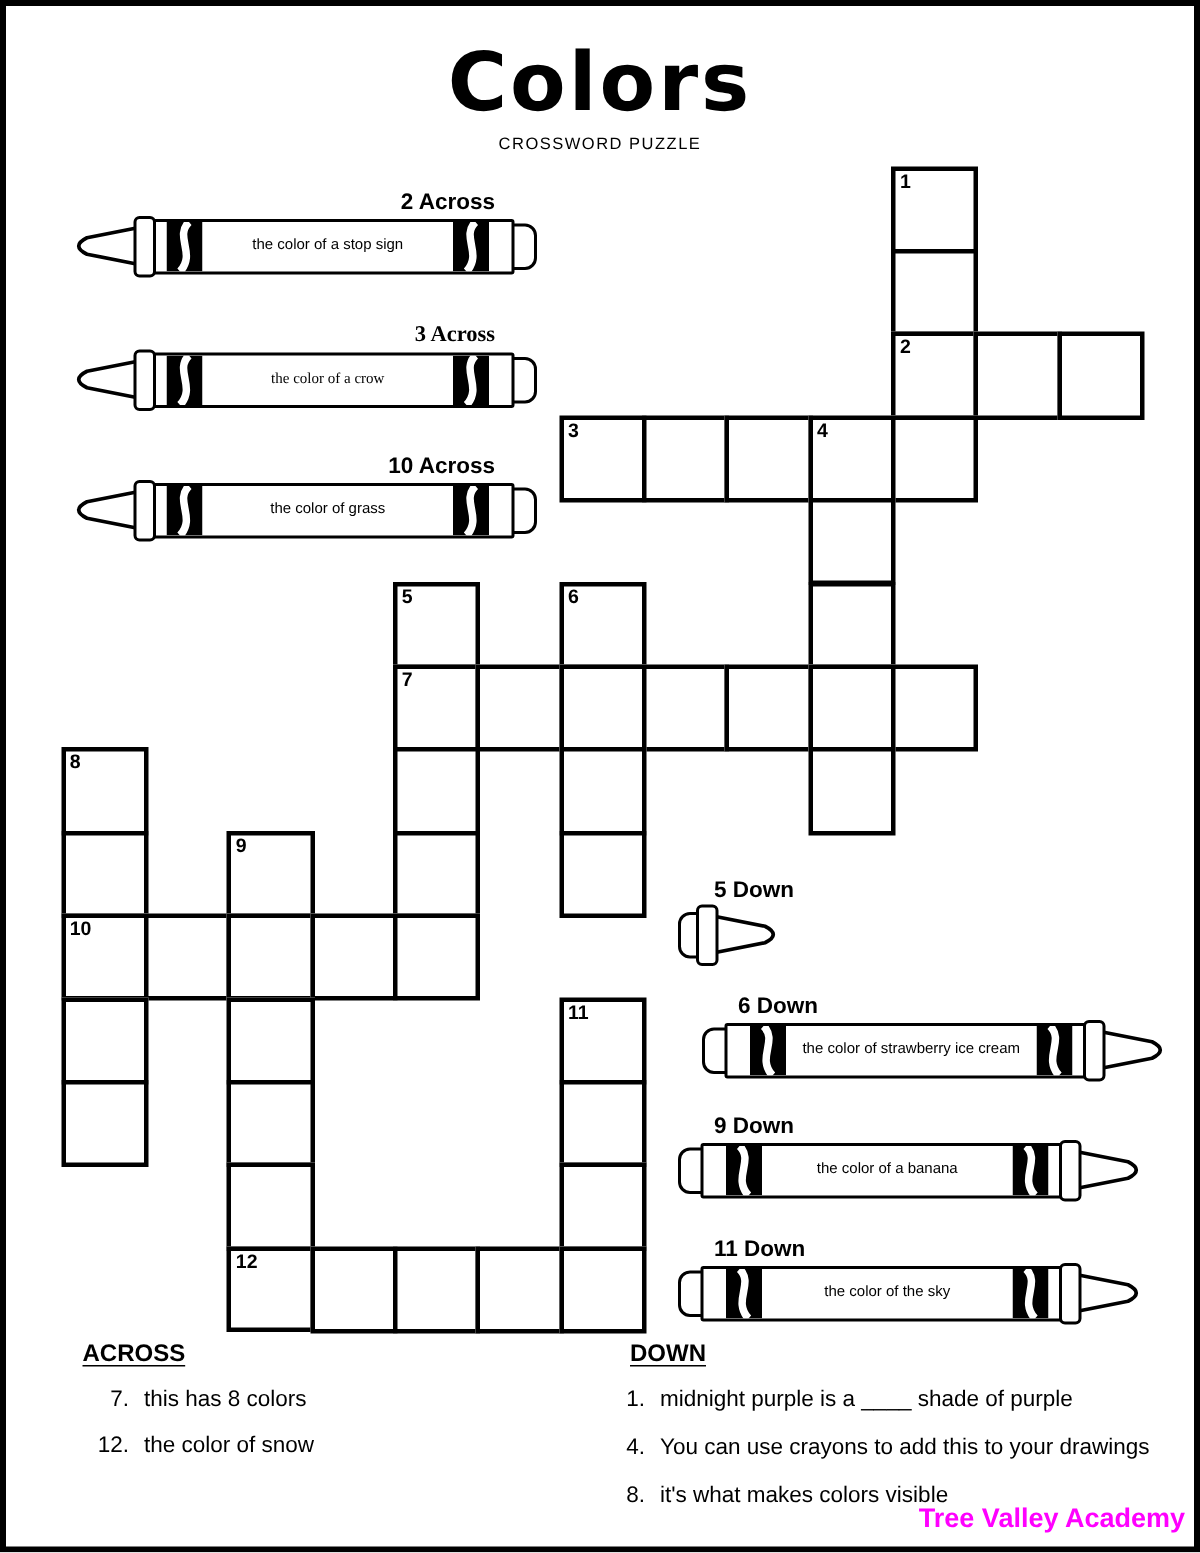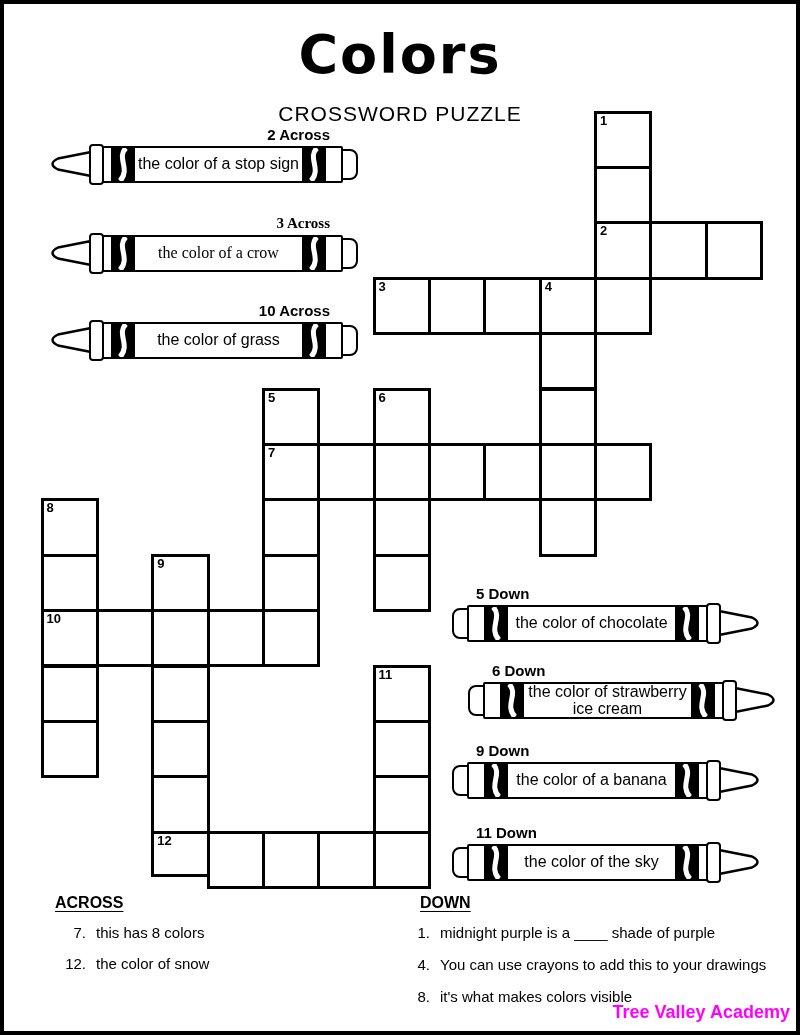--- a/index.html
+++ b/index.html
@@ -8,21 +8,21 @@
     font-family:"Liberation Sans", sans-serif;color:#000;
   }
   .frame{position:absolute;inset:0;border:4px solid #000;pointer-events:none;z-index:50;}
 
   
   .header{position:absolute;top:28px;left:0;width:100%;text-align:center;}
   .title{
     font-family:"DejaVu Sans", sans-serif;
     font-size:54px;font-weight:bold;letter-spacing:2px;line-height:1;
   }
-  .subtitle{font-size:21px;letter-spacing:1px;margin-top:20px;font-weight:normal;}
+  .subtitle{font-size:11px;letter-spacing:1px;margin-top:8px;font-weight:normal;}
 
   
   .cell{
     position:absolute;background:#fff;border:3px solid #000;box-sizing:border-box;
   }
   .cellnum{
     position:absolute;top:0px;left:3px;
     font-size:13px;font-weight:bold;line-height:1.1;
   }
 
@@ -39,21 +39,21 @@
     border:2.5px solid #000;border-radius:4px;z-index:2;margin:0 -3px;box-sizing:content-box;
   }
   .cbody{
     flex:1 1 auto;height:33px;background:#fff;border:2.5px solid #000;border-radius:2px;
     display:flex;align-items:stretch;z-index:1;overflow:hidden;
   }
   .band{flex:0 0 auto;width:24px;height:100%;}
   .crayon.right .band{transform:scaleX(-1);}
   .clue-text{
     flex:1 1 auto;display:flex;align-items:center;justify-content:center;
-    text-align:center;font-size:16px;line-height:1.08;padding:12px 3px;
+    text-align:center;font-size:10px;line-height:1.08;padding:12px 3px;
   }
   .sp-a{flex:0 0 8px;}
   .sp-b{flex:0 0 15px;}
   .cap{flex:0 0 auto;width:14px;height:27px;background:#fff;border:2.5px solid #000;box-sizing:content-box;}
   .crayon.left .cap{border-radius:0 8px 8px 0;margin-left:-3px;}
   .crayon.right .cap{border-radius:8px 0 0 8px;margin-right:-3px;}
 
   
   .cluelist{position:absolute;top:894px;}
   .cluelist h2{
@@ -154,33 +154,20 @@
             </svg>
             <div class="sp-b"></div>
           </div>
           <div class="cap"></div>
         </div>
       </div>
       <div class="crayon-group right" style="left: 452px; top: 585px;">
         <div class="crayon-label">5 Down</div>
         <div class="crayon right">
           <div class="cap"></div>
-          <div class="cbody">
-            <div class="sp-b"></div>
-            <svg class="band" viewBox="0 0 24 30" preserveAspectRatio="none">
-              <rect width="24" height="30" fill="#000"></rect>
-              <path d="M15 0 C5 9 20 19 9 30" stroke="#fff" stroke-width="5" fill="none"></path>
-            </svg>
-            <div class="clue-text">the color of chocolate</div>
-            <svg class="band" viewBox="0 0 24 30" preserveAspectRatio="none">
-              <rect width="24" height="30" fill="#000"></rect>
-              <path d="M15 0 C5 9 20 19 9 30" stroke="#fff" stroke-width="5" fill="none"></path>
-            </svg>
-            <div class="sp-a"></div>
-          </div>
           <div class="collar"></div>
           <svg class="tip" width="46" height="30" viewBox="0 0 46 30">
             <path d="M45 3 L12 9.5 Q1 15 12 20.5 L45 27 Z" fill="#fff" stroke="#000" stroke-width="2.5" stroke-linejoin="round"></path>
           </svg>
         </div>
       </div>
       <div class="crayon-group right" style="left: 468px; top: 662px;">
         <div class="crayon-label">6 Down</div>
         <div class="crayon right">
           <div class="cap"></div>
@@ -309,21 +296,21 @@
       <div class="cell" style="left: 40.5px; top: 664.5px; width: 58.35px; height: 58.4px;"></div>
       <div class="cell" style="left: 151.2px; top: 664.5px; width: 58.35px; height: 58.4px;"></div>
       <div class="cell" style="left: 372.6px; top: 664.5px; width: 58.35px; height: 58.4px;">
         <span class="cellnum">11</span>
       </div>
       <div class="cell" style="left: 40.5px; top: 719.9px; width: 58.35px; height: 58.4px;"></div>
       <div class="cell" style="left: 151.2px; top: 719.9px; width: 58.35px; height: 58.4px;"></div>
       <div class="cell" style="left: 372.6px; top: 719.9px; width: 58.35px; height: 58.4px;"></div>
       <div class="cell" style="left: 151.2px; top: 775.3px; width: 58.35px; height: 58.4px;"></div>
       <div class="cell" style="left: 372.6px; top: 775.3px; width: 58.35px; height: 58.4px;"></div>
-      <div class="cell" style="left: 151.2px; top: 830.7px; width: 58.35px; height: 46px;">
+      <div class="cell" style="left: 151.2px; top: 830.7px; width: 58.35px; height: 57px;">
         <span class="cellnum">12</span>
       </div>
       <div class="cell" style="left: 206.55px; top: 830.7px; width: 58.35px; height: 58.4px;"></div>
       <div class="cell" style="left: 261.9px; top: 830.7px; width: 58.35px; height: 58.4px;"></div>
       <div class="cell" style="left: 317.25px; top: 830.7px; width: 58.35px; height: 58.4px;"></div>
       <div class="cell" style="left: 372.6px; top: 830.7px; width: 58.35px; height: 58.4px;"></div>
     </div>
 
   <section class="cluelist across">
     <h2>ACROSS</h2>

